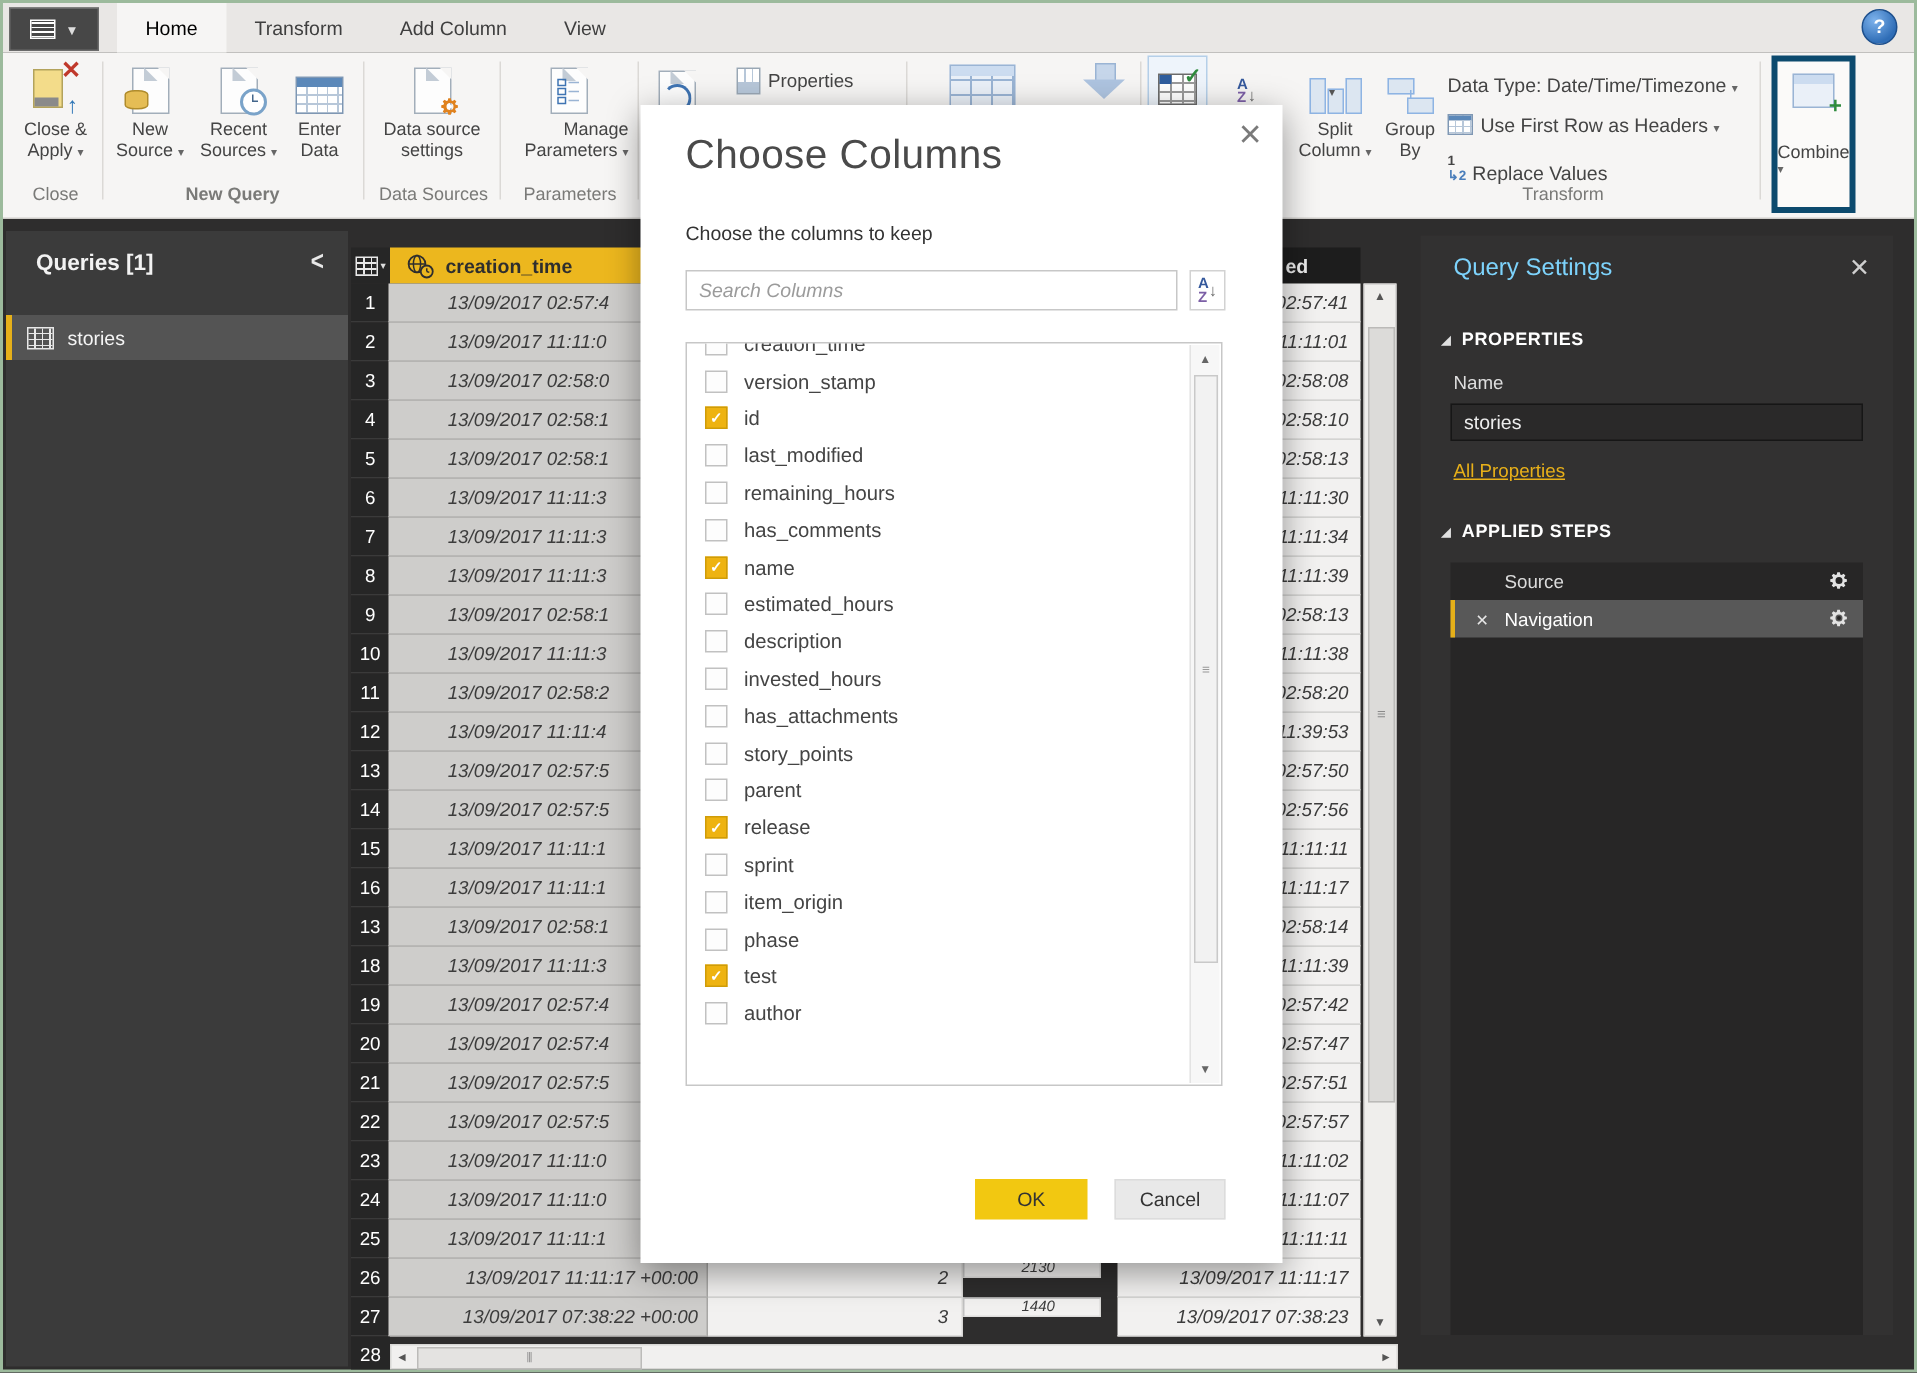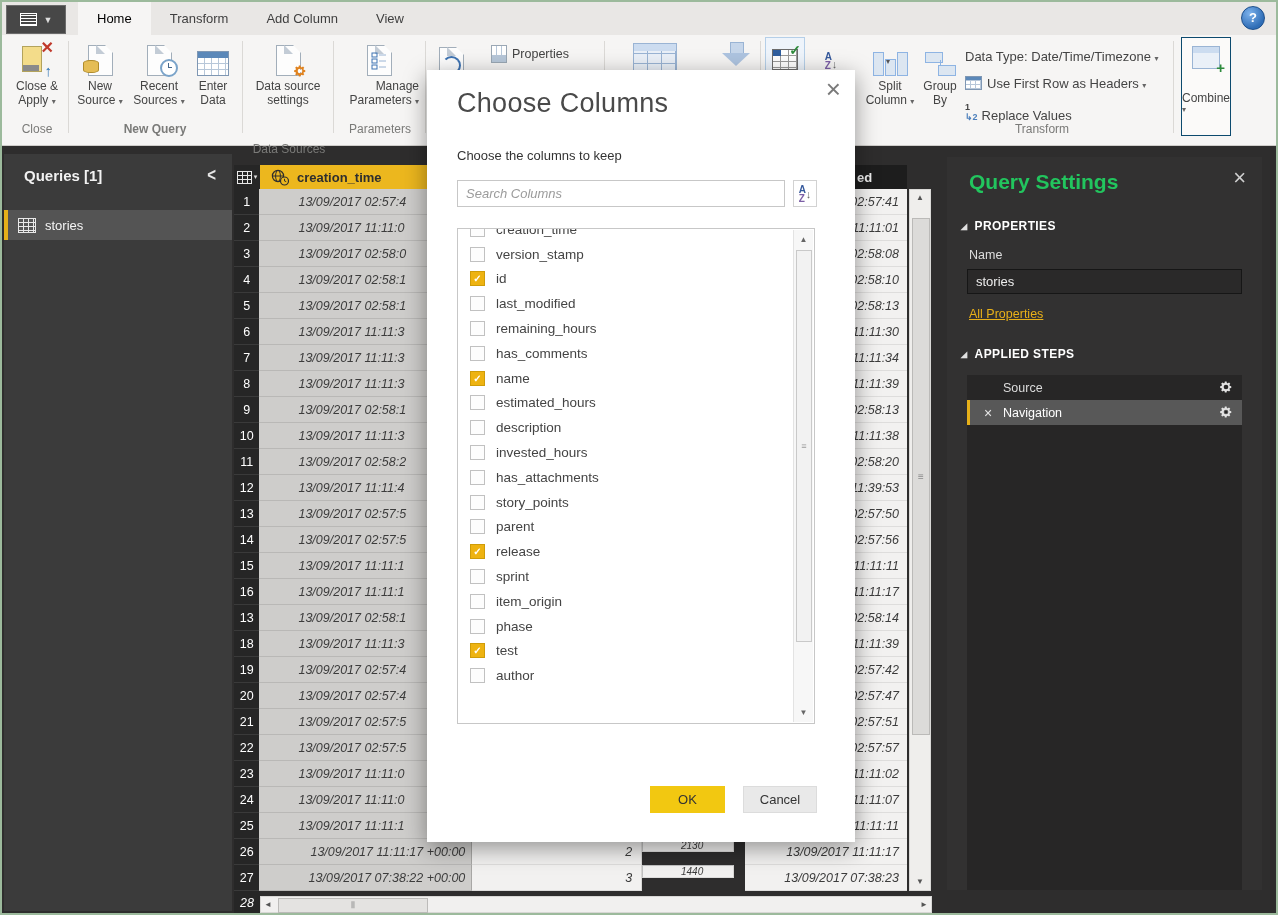--- a/index.html
+++ b/index.html
@@ -56,21 +56,21 @@
   .splitic .c{position:absolute;left:13px;top:2px;color:#555;font-size:8px;}
   .groupic{position:relative;width:30px;height:24px;}
   .groupic i{position:absolute;background:#dce6f1;border:1px solid #8eb4e3;}
   .groupic .r1{left:0;top:0;width:16px;height:9px;}
   .groupic .r2{left:13px;top:13px;width:16px;height:9px;}
   .groupic:after{content:"";position:absolute;left:15px;top:8px;width:1px;height:6px;background:#8eb4e3;}
   .smtable{display:inline-block;width:15px;height:12px;background:#fff;border:1px solid #7f97b3;background-image:linear-gradient(#5b88b9 0 3px,transparent 3px),repeating-linear-gradient(90deg,transparent 0 4px,#b7c7d9 4px 5px),repeating-linear-gradient(transparent 0 3px,#b7c7d9 3px 4px);vertical-align:-2px;margin-right:5px;}
   .rep12{display:inline-block;font-size:9px;color:#444;margin-right:4px;font-weight:bold;}
   .rep12 .two{color:#4a7ebb;}
   .txtitem{position:absolute;left:963px;font-size:13px;color:#444;white-space:nowrap;cursor:pointer;}
-  .combinebox{position:absolute;left:1179px;top:2px;width:48px;height:97px;border:1px solid #0c4a6e;background:#fbfaf9;text-align:left;font-size:12px;color:#444;cursor:pointer;}
+  .combinebox{position:absolute;left:1179px;top:2px;width:48px;height:97px;border:4px solid #0c4a6e;background:#fbfaf9;text-align:left;font-size:12px;color:#444;cursor:pointer;}
   .combineic{position:relative;width:26px;height:21px;margin:8px auto 22px;background:#eaf0f8;border:1px solid #9ab4d4;background-image:linear-gradient(#ccdcf0 0 6px,transparent 6px);}
   .combineic:after{content:"+";position:absolute;right:-6px;bottom:-8px;color:#2e8b3d;font-weight:bold;font-size:15px;}
   .propsitem{position:absolute;left:489px;top:10px;font-size:12.5px;color:#444;display:flex;align-items:center;cursor:pointer;}
   .propdoc{width:14px;height:16px;background:#fff;border:1px solid #9aa7b4;margin-right:5px;background-image:linear-gradient(transparent 0 9px,#b7c7d9 9px 10px),repeating-linear-gradient(90deg,transparent 0 4px,#b7c7d9 4px 5px);}
   .refresh{position:absolute;left:437px;top:5px;}
   .refresh .arc{position:absolute;left:2px;top:8px;width:15px;height:15px;border:2px solid #3f74b3;border-radius:50%;border-left-color:transparent;}
   
   .qpanel{position:absolute;left:2px;top:152px;width:228px;bottom:2px;background:#3b3b3b;}
   .qtitle{position:absolute;left:20px;top:13px;font-size:15px;font-weight:bold;color:#f2f2f2;}
   .qcollapse{position:absolute;right:16px;top:12px;color:#e8e8e8;font-weight:bold;font-size:15px;cursor:pointer;transform:scaleY(1.2);}
@@ -88,21 +88,21 @@
   .th.rest .clip{position:absolute;left:380px;color:#ededed;font-weight:bold;font-size:13px;}
   .tbody{position:absolute;left:232px;top:187px;width:673px;}
   .trow{display:flex;height:26px;}
   .c{box-sizing:border-box;height:26px;font-size:12.5px;display:flex;align-items:center;}
   .c.num{width:26px;background:#262626;color:#fff;justify-content:center;border-bottom:1px solid #3a3a3a;font-style:normal;}
   .c.creation{width:217px;background:#cecdcb;color:#3c3c3c;font-style:italic;border-bottom:1px solid #b9b8b6;border-right:1px solid #a8a7a5;padding-left:39px;}
   .c.creation.full{justify-content:flex-end;padding-left:0;padding-right:6px;}
   .c.ca{width:173px;background:#f2f1f0;color:#3c3c3c;font-style:italic;border-bottom:1px solid #dedddc;border-right:1px solid #d8d7d5;justify-content:flex-end;padding-right:9px;}
   .c.cb{width:92px;background:#f2f1f0;color:#3c3c3c;font-style:italic;border-bottom:1px solid #dedddc;border-right:1px solid #d8d7d5;padding-left:8px;}
   .c.ct{width:165px;background:#f2f1f0;color:#3c3c3c;font-style:italic;border-bottom:1px solid #dedddc;justify-content:flex-end;padding-right:8px;}
-  .row28{position:absolute;left:232px;top:889px;width:26px;height:24px;background:#262626;color:#fff;font-size:12.5px;display:flex;align-items:center;justify-content:center;font-style:italic;}
+  .row28{position:absolute;left:232px;top:889px;width:26px;height:24px;background:#262626;color:#fff;font-size:12.5px;display:flex;align-items:center;justify-content:center;}
   
   .vscroll{position:absolute;left:907px;top:187px;width:22px;height:702px;background:#efeeec;border:1px solid #d9d8d6;box-sizing:border-box;}
   .vscroll .up,.vscroll .dn{position:absolute;left:0;width:100%;text-align:center;font-size:8px;color:#555;height:16px;line-height:16px;cursor:pointer;}
   .vscroll .up{top:0;} .vscroll .dn{bottom:0;}
   .vthumb{position:absolute;left:2px;top:28px;width:16px;height:515px;background:#dcdbd9;border:1px solid #bbbab8;display:flex;align-items:center;justify-content:center;color:#8a8a8a;font-size:10px;cursor:pointer;}
   .hscroll{position:absolute;left:258px;top:894px;width:672px;height:17px;background:#f1f0ef;border:1px solid #d8d7d5;box-sizing:border-box;}
   .hscroll .lt,.hscroll .rt{position:absolute;top:0;height:100%;width:14px;text-align:center;font-size:8px;color:#555;line-height:16px;cursor:pointer;}
   .hscroll .lt{left:0;} .hscroll .rt{right:0;}
   .hthumb{position:absolute;left:17px;top:1px;width:148px;height:13px;background:#e4e3e1;border:1px solid #bcbbb9;text-align:center;color:#8a8a8a;font-size:9px;line-height:12px;cursor:pointer;}
   
@@ -120,21 +120,21 @@
   .colitem.checked .cb{background:#eeb311;border-color:#cf9c08;color:#fff;font-weight:bold;}
   .colitem .cl{font-size:13.5px;color:#444;}
   .lscroll{position:absolute;right:1px;top:1px;bottom:1px;width:19px;background:#f7f7f7;border-left:1px solid #e3e3e3;}
   .lscroll .up,.lscroll .dn{position:absolute;left:0;width:100%;text-align:center;font-size:8px;color:#666;height:15px;line-height:15px;cursor:pointer;}
   .lscroll .up{top:2px;} .lscroll .dn{bottom:2px;}
   .lthumb{position:absolute;left:2px;top:20px;width:14px;height:390px;background:#f2f2f2;border:1px solid #c9c9c9;display:flex;align-items:center;justify-content:center;color:#9a9a9a;font-size:9px;cursor:pointer;}
   .dlg-ok{position:absolute;left:223px;top:716px;width:75px;height:27px;background:#f2c811;border:none;font-size:13px;color:#333;cursor:pointer;font-family:"Liberation Sans",sans-serif;}
   .dlg-cancel{position:absolute;left:316px;top:716px;width:74px;height:27px;background:#e9e9e9;border:1px solid #dcdcdc;font-size:13px;color:#333;cursor:pointer;font-family:"Liberation Sans",sans-serif;}
   
   .settings{position:absolute;left:945px;top:155px;width:315px;height:733px;background:#323131;}
-  .qs-title{position:absolute;left:22px;top:13px;font-size:21px;font-weight:bold;color:#22c55e;}
+  .qs-title{position:absolute;left:22px;top:13px;font-size:16px;font-weight:normal;color:#7dd3fc;}
   .qs-close{position:absolute;right:16px;top:8px;font-size:22px;color:#cfcfcf;font-weight:300;cursor:pointer;}
   .sechead{position:absolute;left:14px;font-size:12px;font-weight:bold;color:#fff;letter-spacing:.4px;display:flex;align-items:center;gap:7px;cursor:pointer;}
   .tri{font-size:8px;color:#e0e0e0;}
   .qs-name-label{position:absolute;left:22px;top:91px;font-size:12.5px;color:#dedede;}
   .qs-input{position:absolute;left:20px;top:112px;width:275px;height:25px;box-sizing:border-box;background:#2a2929;border:1px solid #161616;color:#ededed;font-size:13px;padding:0 8px;font-family:"Liberation Sans",sans-serif;}
   .qs-link{position:absolute;left:22px;top:150px;font-size:12.5px;color:#e8b019;text-decoration:underline;cursor:pointer;}
   .stepsbox{position:absolute;left:20px;top:218px;width:275px;bottom:0;background:#272626;}
   .step{height:25px;display:flex;align-items:center;color:#dcdcdc;font-size:12.5px;position:relative;padding-left:36px;box-sizing:border-box;cursor:pointer;}
   .step .sx{position:absolute;left:14px;color:#e6e6e6;font-size:14px;}
   .step .gear{position:absolute;right:9px;top:5px;}
@@ -324,21 +324,21 @@
 
     <div class="vsep" style="left:1171px;"></div>
     <div class="combinebox">
       <div class="combineic"></div>
       <div>Combine</div>
       <div class="car">▾</div>
     </div>
 
     <div class="grouplabel" style="left:8px;width:54px;">Close</div>
     <div class="grouplabel" style="left:70px;width:166px;font-weight:bold;">New Query</div>
-    <div class="grouplabel" style="left:247px;width:80px;margin-top:20px;">Data Sources</div>
+    <div class="grouplabel" style="left:247px;width:80px;">Data Sources</div>
     <div class="grouplabel" style="left:337px;width:82px;">Parameters</div>
     <div class="grouplabel" style="left:960px;width:160px;">Transform</div>
   </div>
 
   <div class="qpanel">
     <div class="qtitle">Queries [1]</div>
     <div class="qcollapse">&lt;</div>
     <div>
 
         <div class="qitem">

